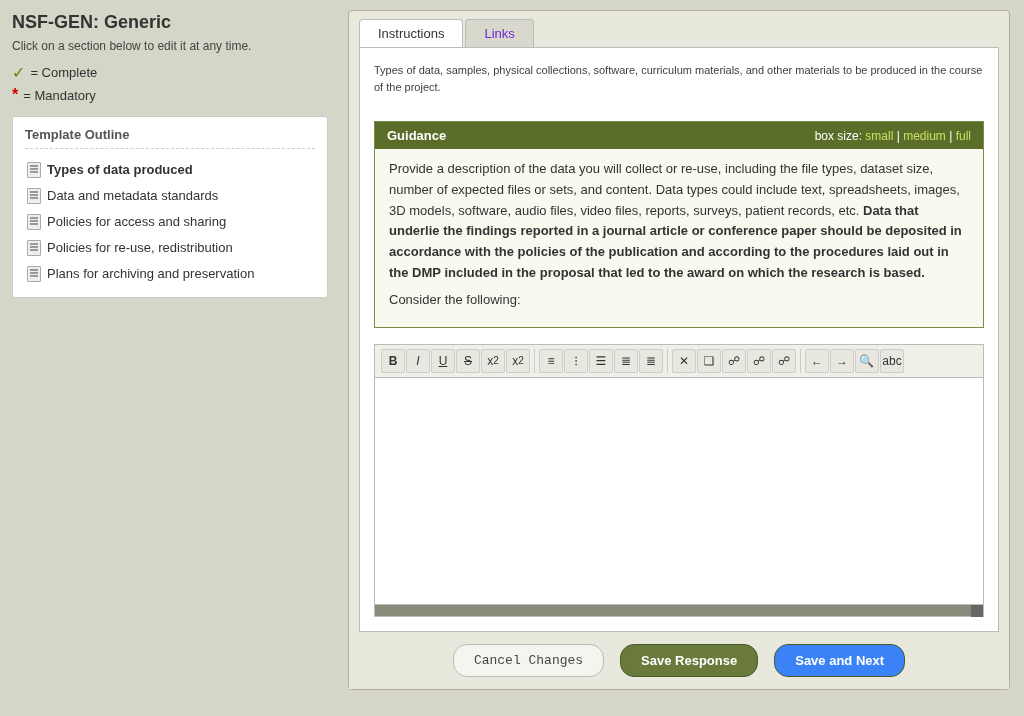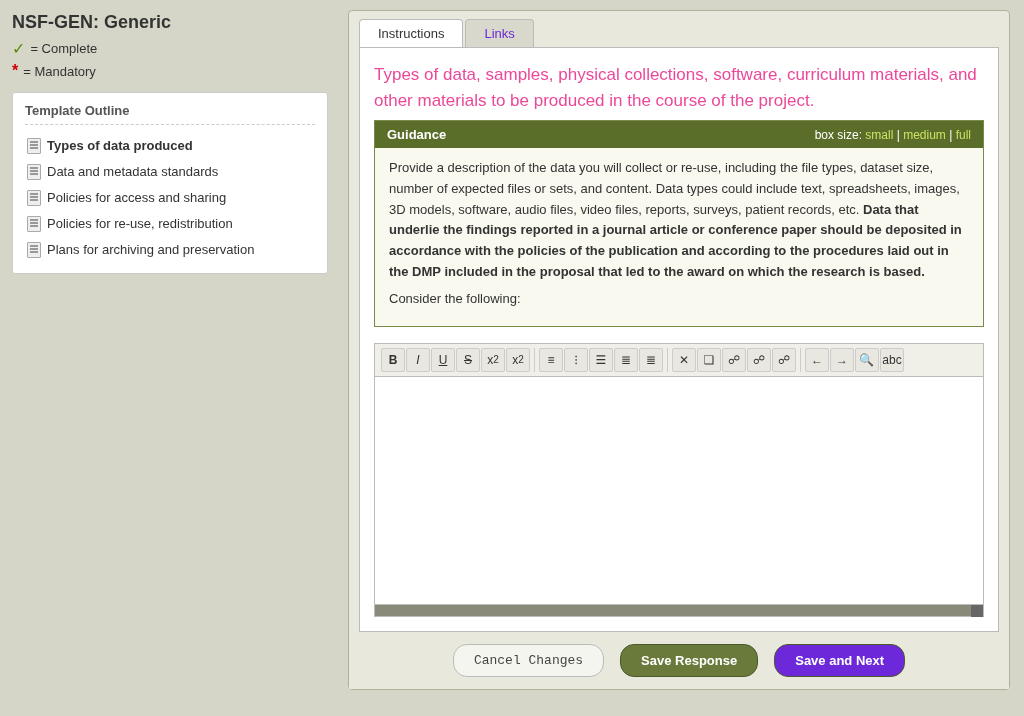--- a/index.html
+++ b/index.html
@@ -159,23 +159,23 @@
       background: #fff;
       border: 1px solid #bbb;
       margin: 0 10px;
       padding: 14px;
       flex: 1;
       display: flex;
       flex-direction: column;
     }
 
     .description-text {
-      font-size: 17px;
-      color: #ec4899;
-      margin-bottom: 7px;
+      font-size: 11px;
+      color: #404040;
+      margin-bottom: 26px;
       line-height: 1.5;
     }
 
     
     .guidance-box {
       border: 1px solid #7a8a4a;
       background: #f9f9f0;
       margin-bottom: 16px;
     }
 
@@ -326,36 +326,37 @@
       border: 1px solid #4a5a2a;
       border-radius: 14px;
       cursor: pointer;
       font-size: 13px;
       color: #fff;
       font-weight: bold;
     }
 
     .btn-save-next {
       padding: 8px 20px;
-      background: #6d28d9;
+      background: #3b82f6;
       border: 1px solid #4a5a2a;
       border-radius: 14px;
       cursor: pointer;
       font-size: 13px;
       color: #fff;
       font-weight: bold;
     }
   </style>
 </head>
 <body>
 
 <div class="page-wrapper">
 
   <div class="sidebar">
     <div class="sidebar-title">NSF-GEN: Generic</div>
+    <div class="sidebar-subtitle">Click on a section below to edit it at any time.</div>
 
     <div class="legend-item">
       <span class="legend-complete">✓</span>
       <span>= Complete</span>
     </div>
     <div class="legend-item">
       <span class="legend-mandatory">*</span>
       <span>= Mandatory</span>
     </div>
 

